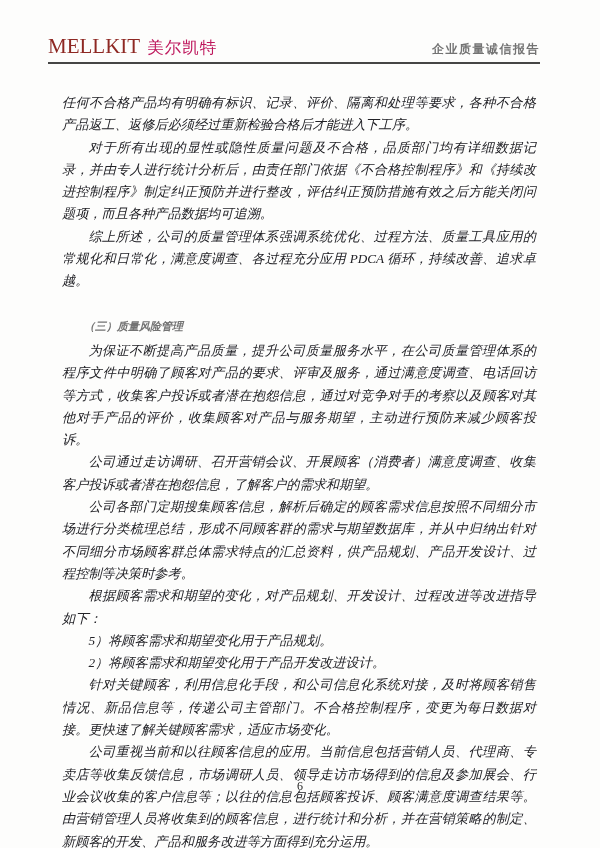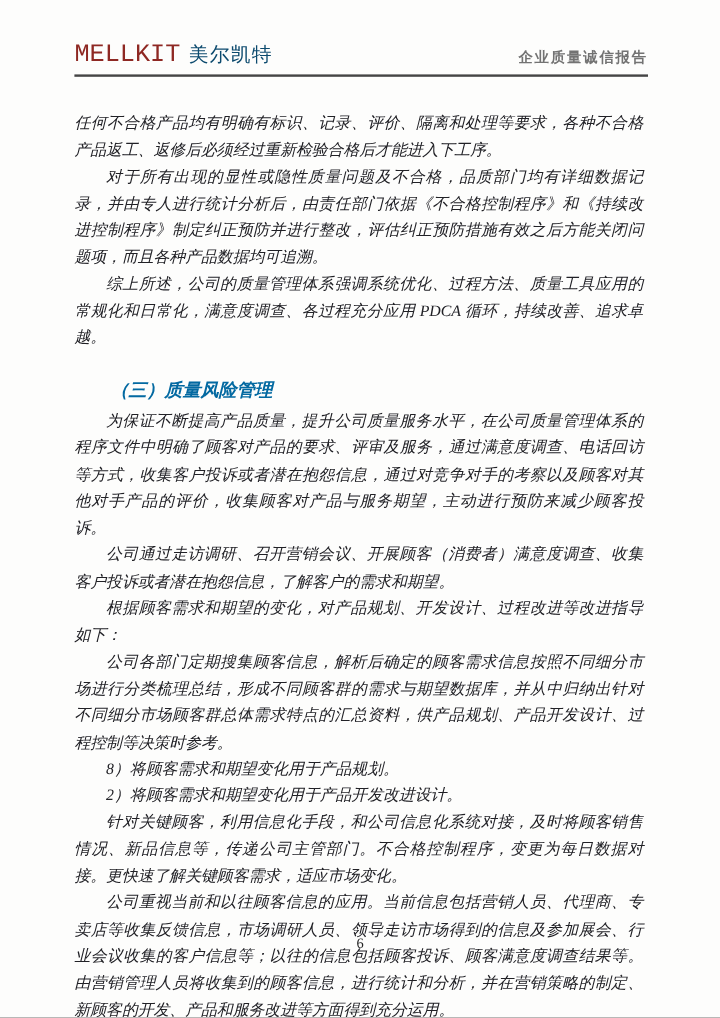--- a/index.html
+++ b/index.html
@@ -9,40 +9,39 @@
     height: 848px;
     margin: 0 auto;
     background: #fdfdfc;
     font-family: "Liberation Serif", "DejaVu Serif", serif;
     overflow: hidden;
     box-sizing: border-box;
   }
   
   .header {
     position: absolute;
-    left: 62px;
+    left: 48px;
     right: 60px;
     top: 36px;
-    font-family: Liberation Mono, monospace;
   }
   .header-row {
     display: flex;
     justify-content: space-between;
     align-items: flex-end;
     padding-bottom: 5px;
   }
   .logo { display: flex; align-items: baseline; gap: 7px; }
   .logo-en {
     color: #8e2823;
     font-size: 21px;
     line-height: 1;
     letter-spacing: 0px;
   }
   .logo-cn {
-    color: #0c4a6e;
+    color: #be185d;
     font-size: 16.5px;
     line-height: 1;
     letter-spacing: 1px;
   }
   .report-title {
     color: #737373;
     font-size: 12px;
     font-weight: bold;
     letter-spacing: 1.5px;
     line-height: 1;
@@ -62,23 +61,23 @@
     font-size: 13.2px;
     line-height: 22.3px;
     text-align: justify;
     font-style: italic;
   }
   .content p { margin: 0; text-indent: 2em; }
   .content p.no-indent { text-indent: 0; }
   .content p.list-item { text-align: left; }
   .section-heading {
     margin: 22px 0 3px 0;
-    font-size: 15px;
+    font-size: 11px;
     font-weight: bold;
-    color: #0369a1;
+    color: #737373;
     text-indent: 2em;
   }
   
   .footer {
     position: absolute;
     left: 0;
     right: 0;
     bottom: 54px;
     text-align: center;
     font-size: 12px;
@@ -101,23 +100,23 @@
     <div class="header-rule"></div>
   </div>
 
   <div class="content">
     <p class="no-indent">任何不合格产品均有明确有标识、记录、评价、隔离和处理等要求，各种不合格产品返工、返修后必须经过重新检验合格后才能进入下工序。</p>
     <p>对于所有出现的显性或隐性质量问题及不合格，品质部门均有详细数据记录，并由专人进行统计分析后，由责任部门依据《不合格控制程序》和《持续改进控制程序》制定纠正预防并进行整改，评估纠正预防措施有效之后方能关闭问题项，而且各种产品数据均可追溯。</p>
     <p>综上所述，公司的质量管理体系强调系统优化、过程方法、质量工具应用的常规化和日常化，满意度调查、各过程充分应用 PDCA 循环，持续改善、追求卓越。</p>
     <h3 class="section-heading">（三）质量风险管理</h3>
     <p>为保证不断提高产品质量，提升公司质量服务水平，在公司质量管理体系的程序文件中明确了顾客对产品的要求、评审及服务，通过满意度调查、电话回访等方式，收集客户投诉或者潜在抱怨信息，通过对竞争对手的考察以及顾客对其他对手产品的评价，收集顾客对产品与服务期望，主动进行预防来减少顾客投诉。</p>
     <p>公司通过走访调研、召开营销会议、开展顾客（消费者）满意度调查、收集客户投诉或者潜在抱怨信息，了解客户的需求和期望。</p>
+    <p>公司各部门定期搜集顾客信息，解析后确定的顾客需求信息按照不同细分市场进行分类梳理总结，形成不同顾客群的需求与期望数据库，并从中归纳出针对不同细分市场顾客群总体需求特点的汇总资料，供产品规划、产品开发设计、过程控制等决策时参考。</p>
     <p>根据顾客需求和期望的变化，对产品规划、开发设计、过程改进等改进指导如下：</p>
-    <p>公司各部门定期搜集顾客信息，解析后确定的顾客需求信息按照不同细分市场进行分类梳理总结，形成不同顾客群的需求与期望数据库，并从中归纳出针对不同细分市场顾客群总体需求特点的汇总资料，供产品规划、产品开发设计、过程控制等决策时参考。</p>
-    <p class="list-item">8）将顾客需求和期望变化用于产品规划。</p>
+    <p class="list-item">5）将顾客需求和期望变化用于产品规划。</p>
     <p class="list-item">2）将顾客需求和期望变化用于产品开发改进设计。</p>
     <p>针对关键顾客，利用信息化手段，和公司信息化系统对接，及时将顾客销售情况、新品信息等，传递公司主管部门。不合格控制程序，变更为每日数据对接。更快速了解关键顾客需求，适应市场变化。</p>
     <p>公司重视当前和以往顾客信息的应用。当前信息包括营销人员、代理商、专卖店等收集反馈信息，市场调研人员、领导走访市场得到的信息及参加展会、行业会议收集的客户信息等；以往的信息包括顾客投诉、顾客满意度调查结果等。由营销管理人员将收集到的顾客信息，进行统计和分析，并在营销策略的制定、新顾客的开发、产品和服务改进等方面得到充分运用。</p>
   </div>
 
   <div class="footer">
     <span>6</span>
   </div>
 
 </div>

